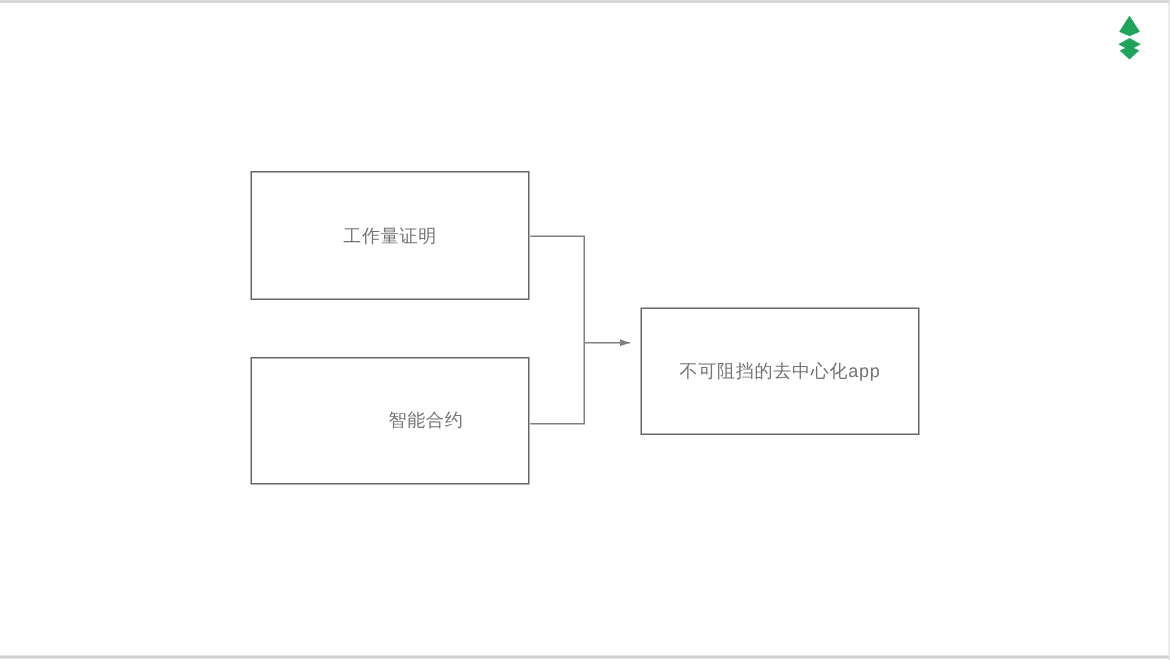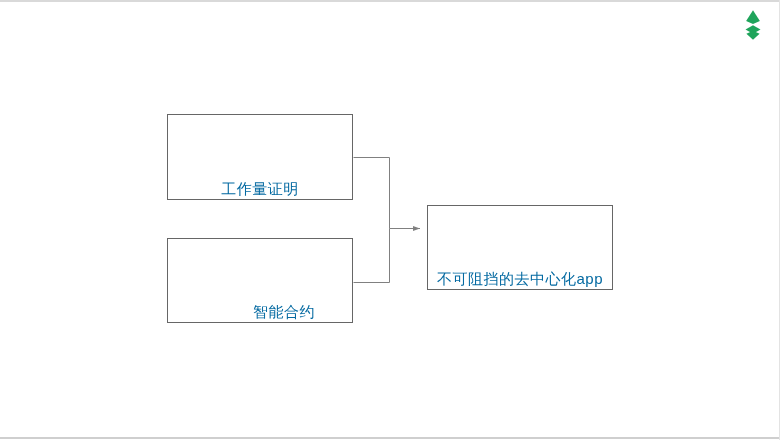--- a/index.html
+++ b/index.html
@@ -44,25 +44,25 @@
     stroke-width: 1;
   }
 
   
   .node {
     position: absolute;
     box-sizing: border-box;
     border: 1px solid #666666;
     background: #ffffff;
     display: flex;
-    align-items: flex-end;
+    align-items: center;
     justify-content: center;
     text-align: center;
-    color: #0369a1;
-    font-size: 15px;
+    color: #737373;
+    font-size: 12px;
     letter-spacing: 0.5px;
     white-space: nowrap;
   }
   .node-pow      { left: 167px; top: 114px; width: 186px; height: 86px; }
   .node-contract { left: 167px; top: 238px; width: 186px; height: 85px; padding-left: 48px; }
   .node-dapp     { left: 427px; top: 185px; width: 186px; height: 85px; margin-top: 20px; }
 </style>
 </head>
 <body>
 

